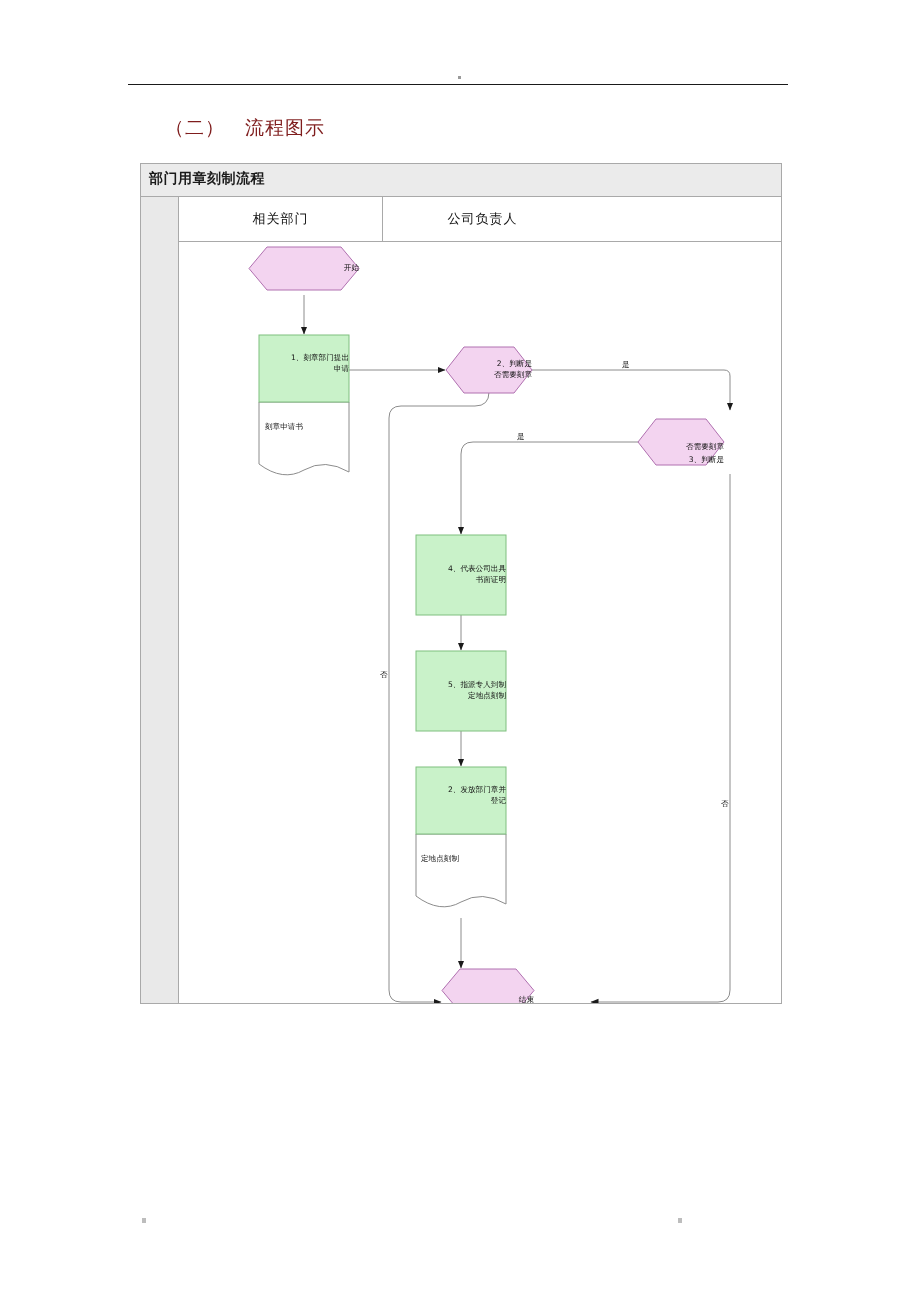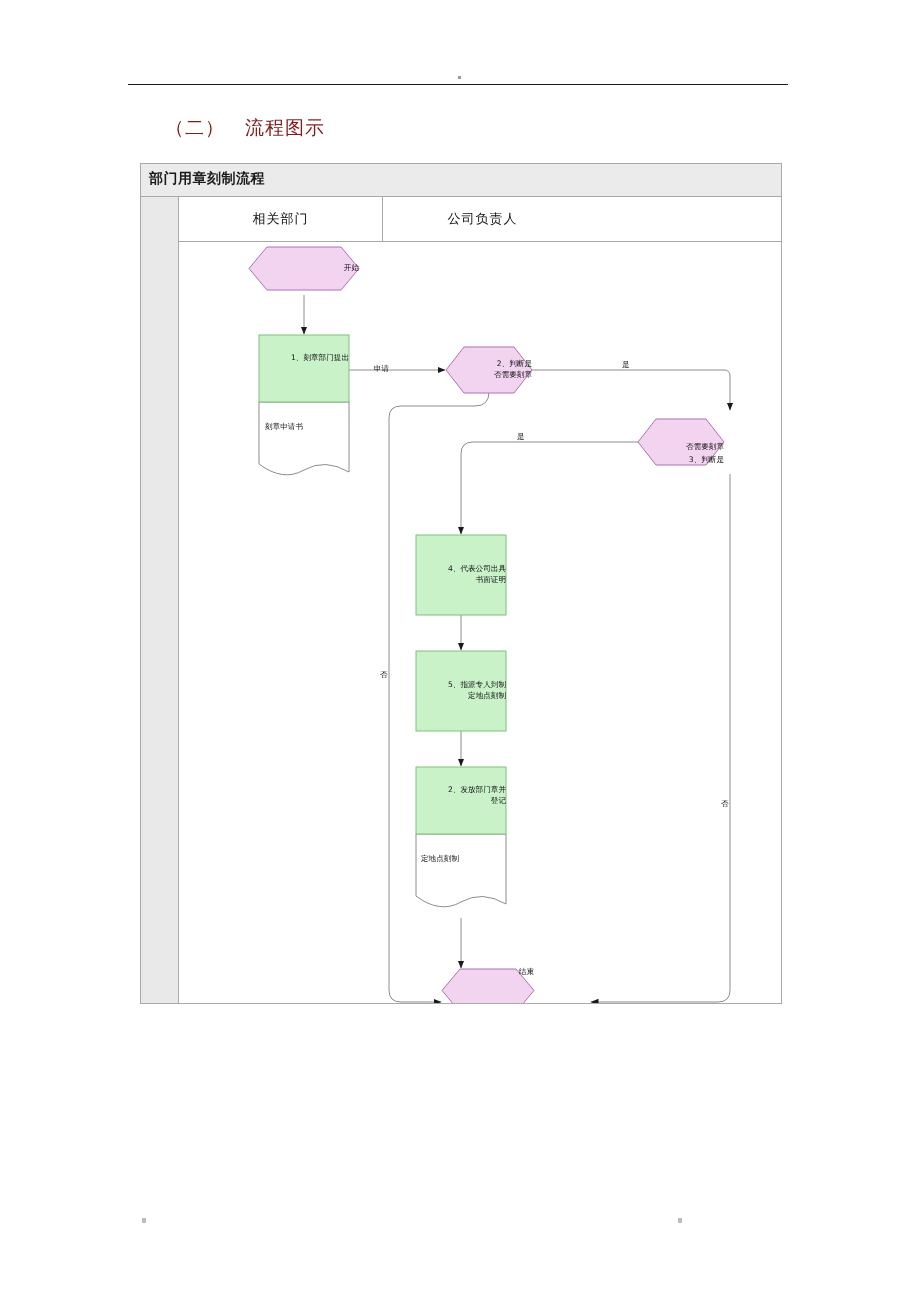--- a/index.html
+++ b/index.html
@@ -235,40 +235,40 @@
       <rect x="237" y="409" width="90" height="80" fill="#c9f2c9" stroke="#7fbf7f" stroke-width="1"></rect>
 
       <rect x="237" y="525" width="90" height="67" fill="#c9f2c9" stroke="#7fbf7f" stroke-width="1"></rect>
 
       <polygon points="281,727 337,727 355,748.5 337,770 281,770 263,748.5" fill="#f3d4f0" stroke="#b070b0" stroke-width="1"></polygon>
     </svg>
 
     <div class="node-label" style="left:70px; top:20px; width:110px;">开始</div>
 
     <div class="node-label" style="left:80px; top:110px; width:90px;">1、刻章部门提出</div>
-    <div class="node-label" style="left:80px; top:121px; width:90px;padding-left:40px;">申请</div>
+    <div class="node-label" style="left:80px; top:121px; width:90px;">申请</div>
     <div class="doc-label" style="left:86px; top:180px;">刻章申请书</div>
 
     <div class="node-label" style="left:267px; top:116px; width:86px;">2、判断是</div>
     <div class="node-label" style="left:267px; top:127px; width:86px;">否需要刻章</div>
 
     <div class="node-label" style="left:459px; top:188px; width:86px;margin-top:24px;">3、判断是</div>
     <div class="node-label" style="left:459px; top:199px; width:86px;">否需要刻章</div>
 
     <div class="node-label" style="left:237px; top:321px; width:90px;">4、代表公司出具</div>
     <div class="node-label" style="left:237px; top:332px; width:90px;">书面证明</div>
 
     <div class="node-label" style="left:237px; top:437px; width:90px;">5、指派专人到制</div>
     <div class="node-label" style="left:237px; top:448px; width:90px;">定地点刻制</div>
 
     <div class="node-label" style="left:237px; top:542px; width:90px;">2、发放部门章并</div>
     <div class="node-label" style="left:237px; top:553px; width:90px;">登记</div>
     <div class="doc-label" style="left:242px; top:612px;">定地点刻制</div>
 
-    <div class="node-label" style="left:263px; top:724px; width:92px;">结束</div>
+    <div class="node-label" style="left:263px; top:752px; width:92px;">结束</div>
 
     <div class="edge-label" style="left:443px; top:118px;">是</div>
     <div class="edge-label" style="left:338px; top:190px;">是</div>
     <div class="edge-label" style="left:201px; top:428px;">否</div>
     <div class="edge-label" style="left:542px; top:557px;">否</div>
 
   </div>
 </div>
 
 </body></html>

